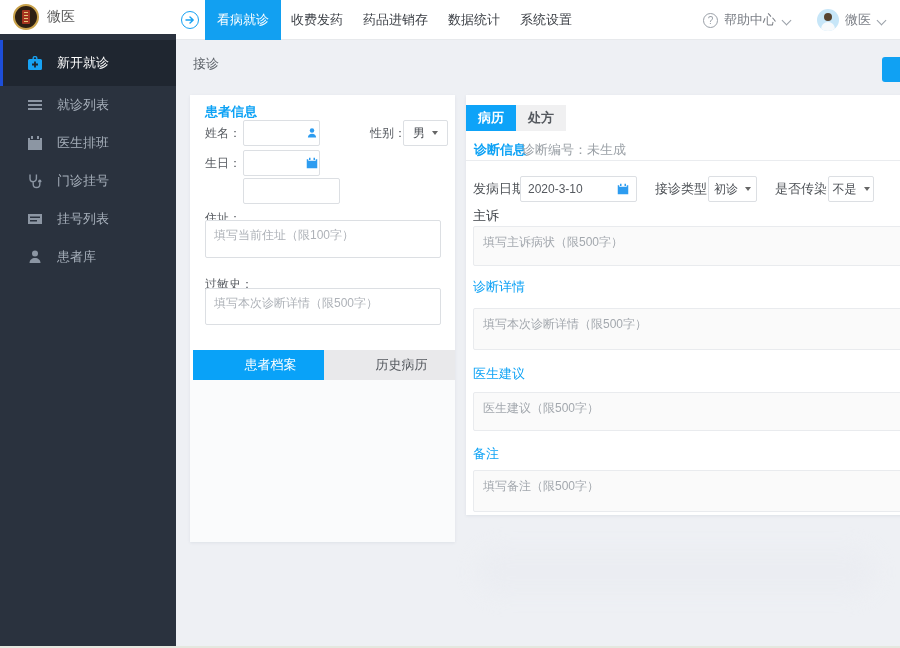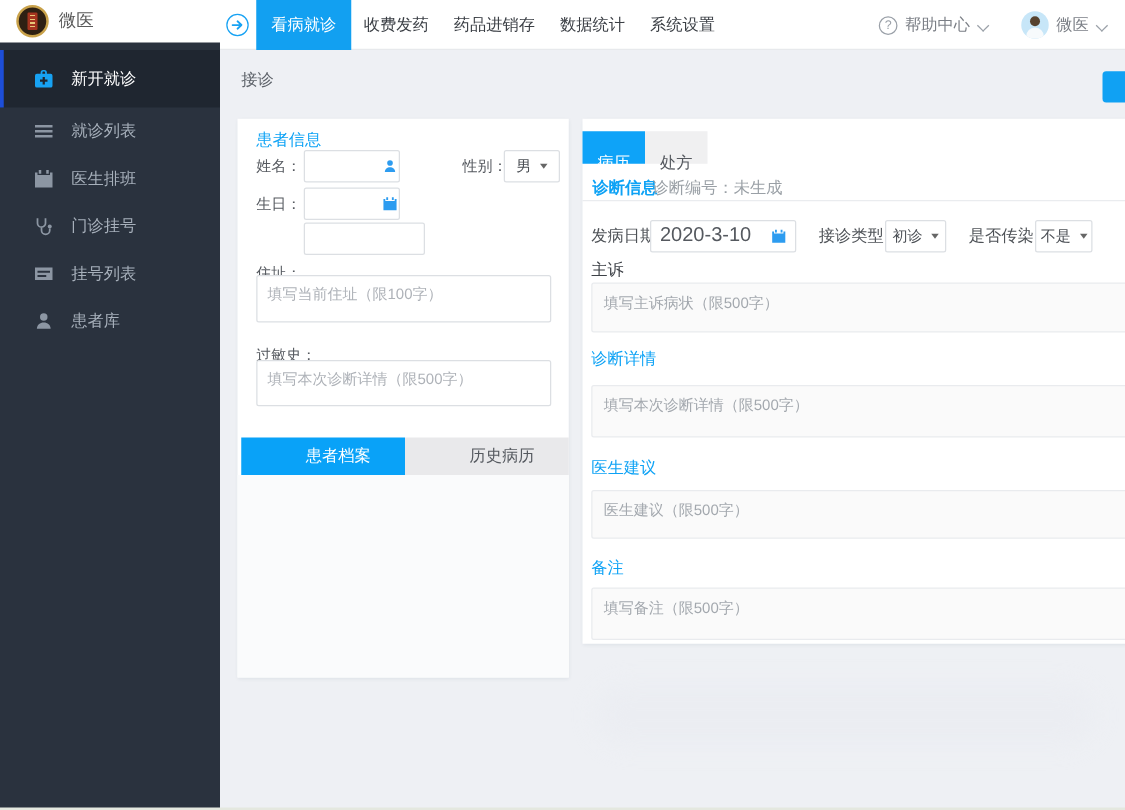--- a/index.html
+++ b/index.html
@@ -37,46 +37,46 @@
 
   
   .content{position:absolute;left:176px;top:40px;right:0;bottom:0;background:#eef0f4;overflow:hidden;}
   .page-title{position:absolute;left:17px;top:15px;font-size:13px;color:#5d6269;}
   .primary-btn{position:absolute;left:706px;top:17px;width:44px;height:25px;background:#10a1f3;border:none;border-radius:3px;cursor:pointer;}
   .smudge{position:absolute;left:300px;top:508px;width:400px;height:48px;background:#e8eaf0;opacity:.45;border-radius:24px;filter:blur(10px);}
 
   .card{position:absolute;background:#fff;box-shadow:0 1px 3px rgba(40,60,90,.08);}
   
   .p-card{left:14px;top:55px;width:265px;height:447px;}
-  .p-title{position:absolute;left:15px;top:8px;font-size:13px;font-weight:normal;color:#0da2f5;}
+  .p-title{position:absolute;left:15px;top:8px;font-size:13px;font-weight:bold;color:#0da2f5;}
   .flabel{position:absolute;font-size:12px;color:#55595f;line-height:26px;}
   .tin{position:absolute;height:26px;border:1px solid #dcdfe3;border-radius:2px;background:#fff;font-size:12px;color:#444;padding:0 22px 0 7px;width:77px;outline:none;}
   .tin.noicon{padding-right:7px;}
   .icon-in{position:absolute;color:#2d9cf0;}
   .fake-select{position:absolute;height:26px;border:1px solid #dcdfe3;border-radius:2px;background:#fff;font-size:12px;color:#4a4e54;display:flex;align-items:center;justify-content:center;gap:7px;cursor:pointer;}
   .caret{width:0;height:0;border-left:3.5px solid transparent;border-right:3.5px solid transparent;border-top:4.5px solid #666;}
   .tarea{position:absolute;border:1px solid #dcdfe3;border-radius:2px;background:#fff;font-size:12px;color:#444;padding:6px 8px;resize:none;outline:none;}
   .tarea::placeholder{color:#aeb2b8;}
   .handle:after{content:"";position:absolute;right:2px;bottom:2px;width:8px;height:8px;
     background:linear-gradient(135deg,transparent 50%,#b7bbc0 50%,#b7bbc0 57%,transparent 57%,transparent 72%,#b7bbc0 72%,#b7bbc0 79%,transparent 79%);pointer-events:none;}
   .p-tabs{position:absolute;left:3px;right:0;top:255px;height:30px;display:flex;}
   .p-tab{flex:1;text-align:center;line-height:30px;font-size:13px;cursor:pointer;background:#e9e9eb;color:#55595f;padding-left:24px;}
   .p-tab.active{background:#09a2f8;color:#fff;}
   .p-tab-body{position:absolute;left:0;right:0;top:285px;bottom:0;background:#fafbfc;}
 
   
   .r-card{left:290px;top:55px;width:450px;height:420px;}
   .r-tabs{position:absolute;left:0;top:10px;display:flex;}
-  .r-tab{min-width:50px;padding:12px 12px;height:26px;line-height:26px;text-align:center;font-size:13px;cursor:pointer;background:#f0f0f1;color:#55595f;}
+  .r-tab{min-width:50px;padding:0 12px;height:26px;line-height:26px;text-align:center;font-size:13px;cursor:pointer;background:#f0f0f1;color:#55595f;font-weight:bold;}
   .r-tab.active{background:#0ea3f8;color:#fff;}
   .diag-label{position:absolute;left:8px;top:46px;font-size:13px;font-weight:bold;color:#0da2f5;}
   .diag-no{position:absolute;left:56px;top:46px;font-size:13px;color:#9aa0a6;}
   .divider{position:absolute;left:0;right:0;top:65px;height:1px;background:#eaecef;}
   .rlabel{position:absolute;font-size:13px;color:#4e5257;line-height:26px;}
-  .date-in{position:absolute;left:54px;top:81px;width:117px;height:26px;border:1px solid #dcdfe3;border-radius:2px;background:#fff;font-size:16px;color:#55595f;display:flex;align-items:center;padding:0 7px;cursor:pointer;}
+  .date-in{position:absolute;left:54px;top:81px;width:117px;height:26px;border:1px solid #dcdfe3;border-radius:2px;background:#fff;font-size:12px;color:#55595f;display:flex;align-items:center;padding:0 7px;cursor:pointer;}
   .date-in .icon-cal{margin-left:auto;}
   .sec-label{position:absolute;left:7px;font-size:13px;color:#3d4147;}
   .sec-label.blue{color:#0da2f5;text-align:center;}
   .rarea{position:absolute;left:7px;width:431px;border:1px solid #e9ebee;border-radius:2px;background:#fafafa;font-size:12px;color:#444;padding:7px 9px;resize:none;outline:none;}
   .rarea::placeholder{color:#a3a8ae;}
 
   .bottom-strip{position:absolute;left:0;right:0;bottom:0;height:2px;background:#e4e8df;z-index:5;}
 </style>
 </head>
 <body>

